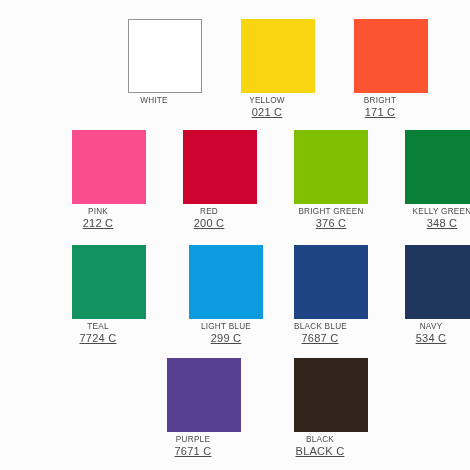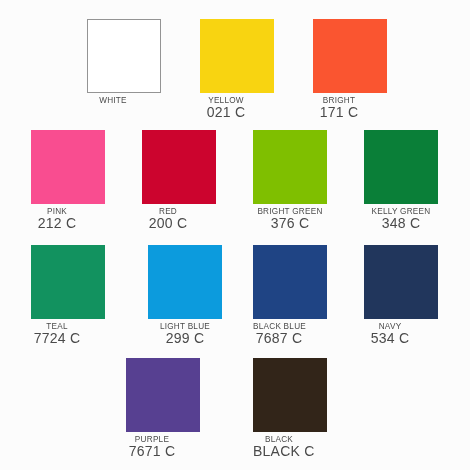--- a/index.html
+++ b/index.html
@@ -17,20 +17,21 @@
   #palette-sheet {
     position: relative;
     width: 470px;
     height: 470px;
     background: #fcfcfc;
   }
   .swatch-cell {
     position: absolute;
     width: 52px;
     text-align: center;
+    margin-left: 41px;
   }
   .swatch-chip {
     width: 74px;
     height: 74px;
     display: block;
     box-sizing: border-box;
   }
   .swatch-chip.bordered {
     border: 1px solid #949494;
   }
@@ -38,25 +39,26 @@
     display: block;
     font-size: 8.2px;
     line-height: 11.5px;
     letter-spacing: 0.25px;
     color: #4a4a4a;
     white-space: nowrap;
     margin-top: 2px;
   }
   .swatch-code {
     display: block;
-    font-size: 14px;
+    font-size: 11px;
     line-height: 11.5px;
     letter-spacing: 0.25px;
     color: #4a4a4a;
     white-space: nowrap;
+    text-decoration: underline;
   }
   .swatch-label.wide,
   .swatch-code.wide {
     margin-left: -12px;
     margin-right: -12px;
     width: 98px;
   }
 </style>
 </head>
 <body>

